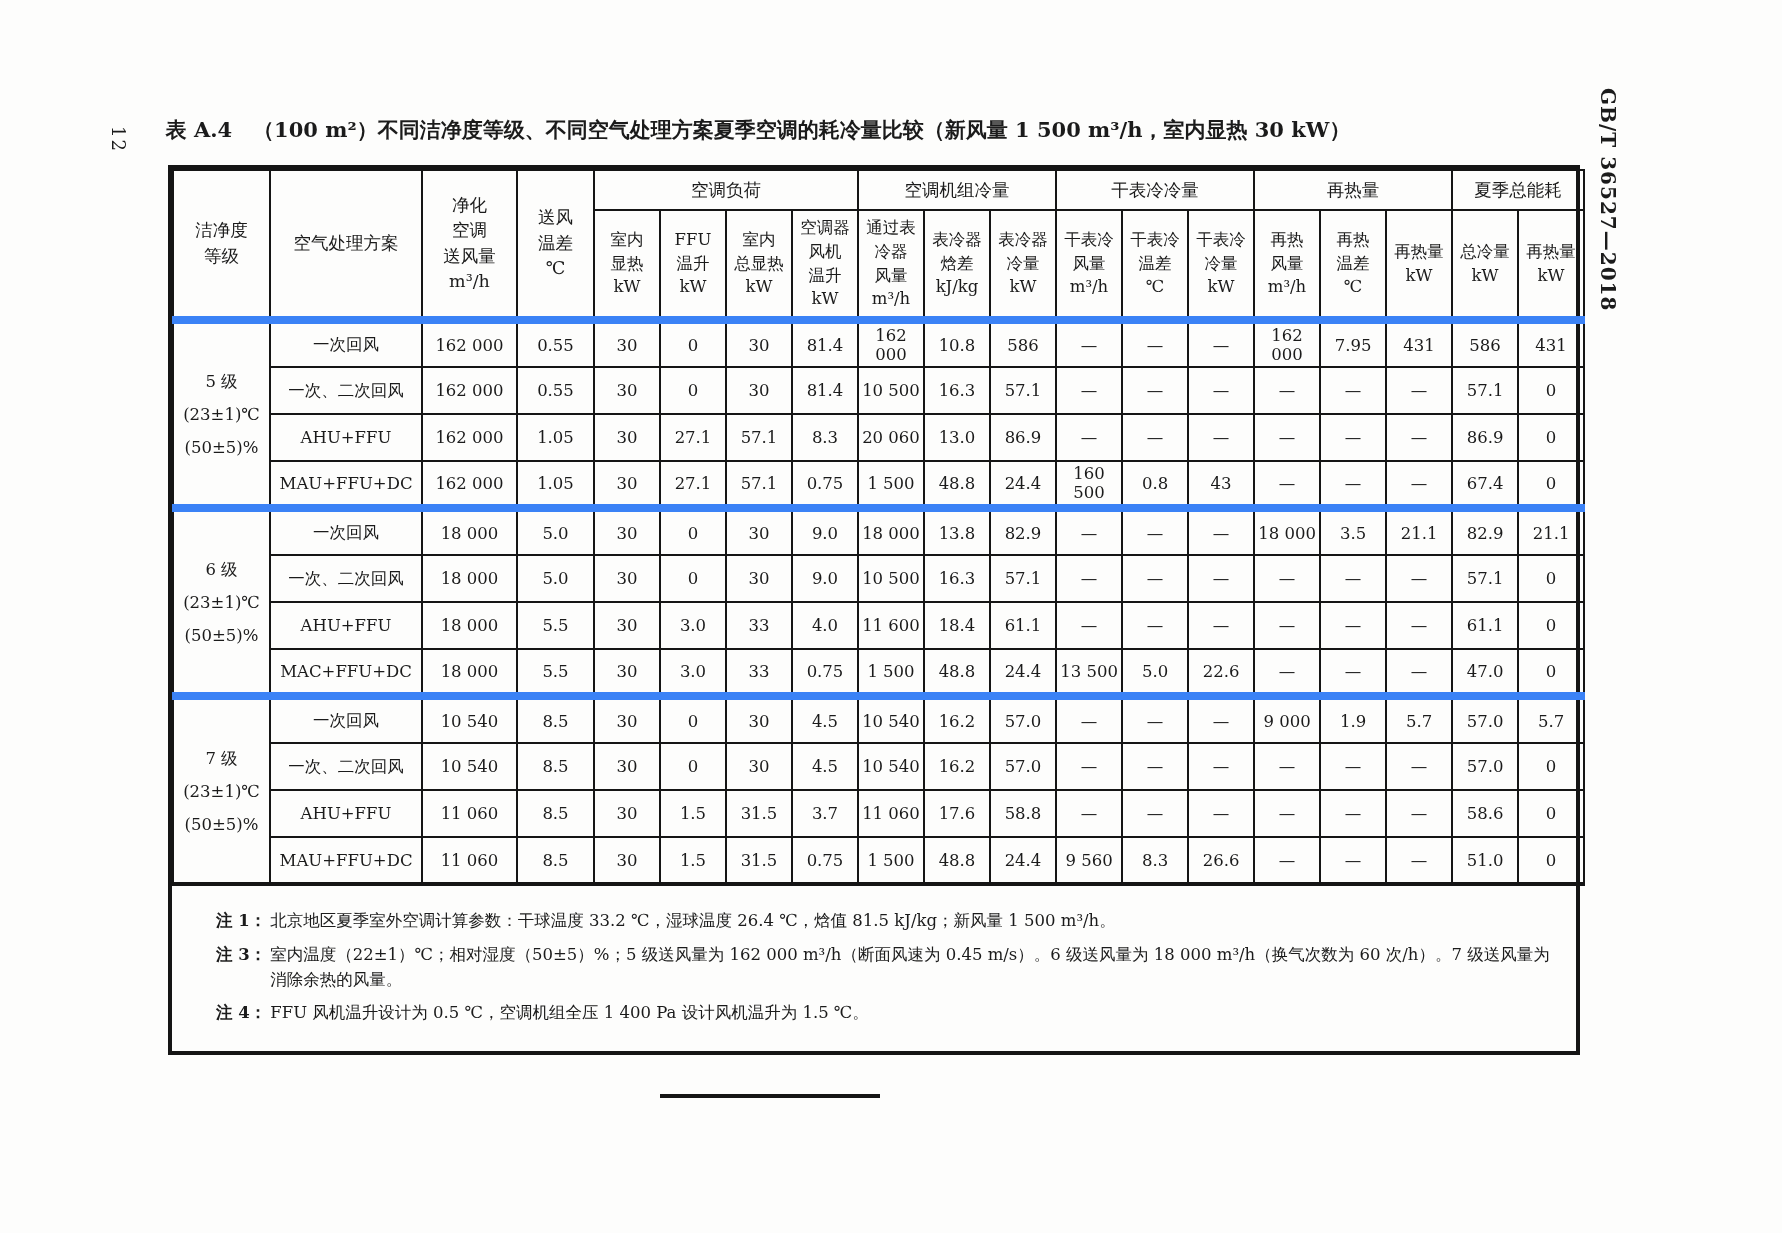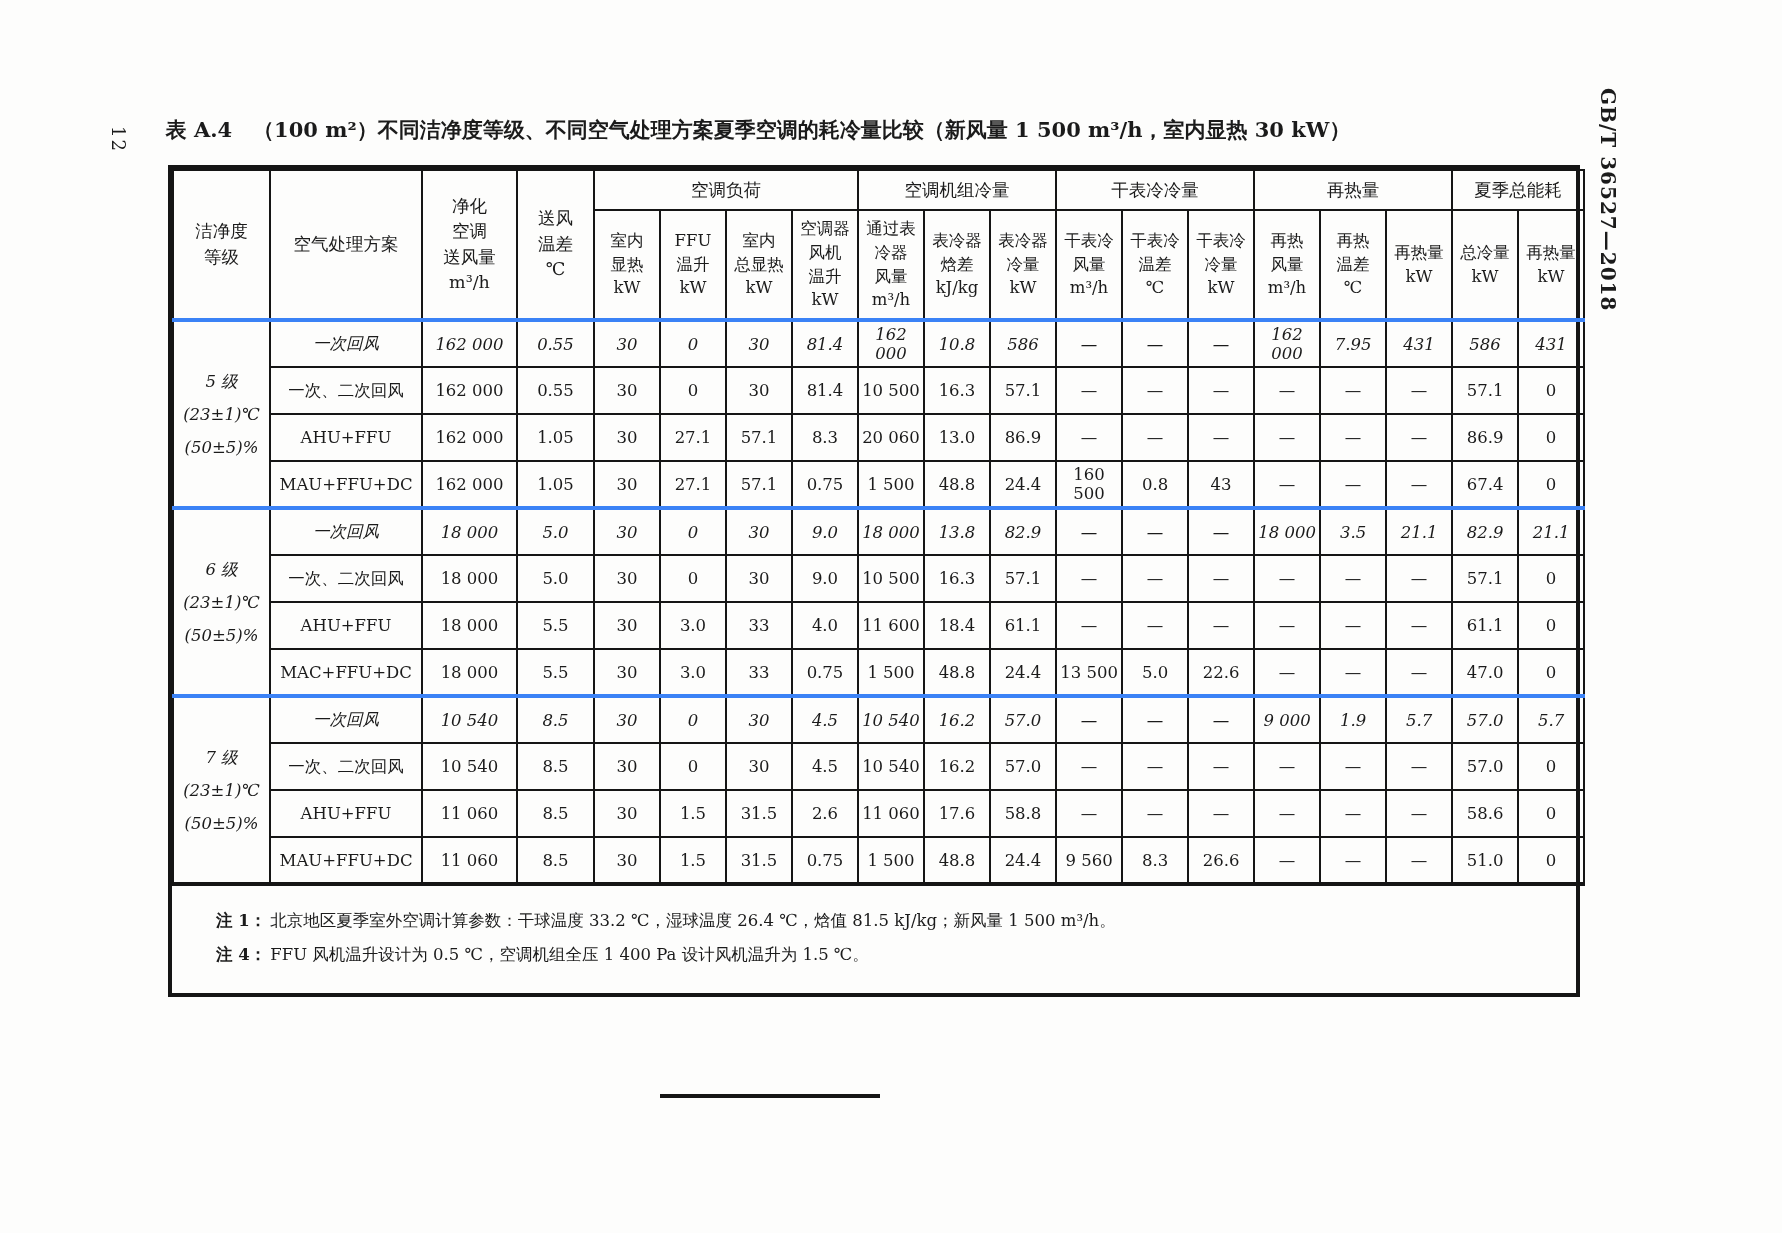--- a/index.html
+++ b/index.html
@@ -45,21 +45,21 @@
     overflow: hidden;
   }
   table.main tr.h1 td { height: 40px; font-size: 17.5px; }
   table.main tr.h2 td { height: 110px; }
   .hdr, .sub { white-space: pre-line; line-height: 1.45; font-size: 17px; }
   td.group-label {
     white-space: pre-line; line-height: 2.0; font-size: 17px;
   }
   td.scheme { font-size: 17px; }
   tbody td { height: 47px; }
-  tbody tr.group-start td { border-top: 4px solid #3b82f6; font-style: italic; }
+  tbody tr.group-start td { border-top: 8px solid #3b82f6; }
   .notes {
     padding: 14px 14px 16px 44px;
     font-size: 16.5px; line-height: 1.5;
   }
   .note-row { display: flex; margin: 9px 0; }
   .note-label { font-weight: bold; white-space: nowrap; flex: 0 0 auto; }
   .note-text { flex: 1 1 auto; padding-left: 4px; }
   .end-rule {
     position: absolute; left: 660px; top: 1094px;
     width: 220px; height: 4px; background: #151515;
@@ -370,21 +370,21 @@
           <td>57.0</td>
           <td>0</td>
         </tr>
         <tr>
           <td class="scheme">AHU+FFU</td>
           <td>11 060</td>
           <td>8.5</td>
           <td>30</td>
           <td>1.5</td>
           <td>31.5</td>
-          <td>2.6</td>
+          <td>3.7</td>
           <td>11 060</td>
           <td>17.6</td>
           <td>58.8</td>
           <td>—</td>
           <td>—</td>
           <td>—</td>
           <td>—</td>
           <td>—</td>
           <td>—</td>
           <td>58.6</td>
@@ -410,20 +410,24 @@
           <td>51.0</td>
           <td>0</td>
         </tr>
       </tbody>
   </table>
 
   <div class="notes">
     <div class="note-row">
       <span class="note-label">注 1：</span>
       <span class="note-text">北京地区夏季室外空调计算参数：干球温度 33.2 ℃，湿球温度 26.4 ℃，焓值 81.5 kJ/kg；新风量 1 500 m³/h。</span>
+    </div>
+    <div class="note-row">
+      <span class="note-label">注 3：</span>
+      <span class="note-text">室内温度（22±1）℃；相对湿度（50±5）%；5 级送风量为 162 000 m³/h（断面风速为 0.45 m/s）。6 级送风量为 18 000 m³/h（换气次数为 60 次/h）。7 级送风量为消除余热的风量。</span>
     </div>
     <div class="note-row">
       <span class="note-label">注 4：</span>
       <span class="note-text">FFU 风机温升设计为 0.5 ℃，空调机组全压 1 400 Pa 设计风机温升为 1.5 ℃。</span>
     </div>
   </div>
 </div>
 
 <div class="end-rule"></div>
 

